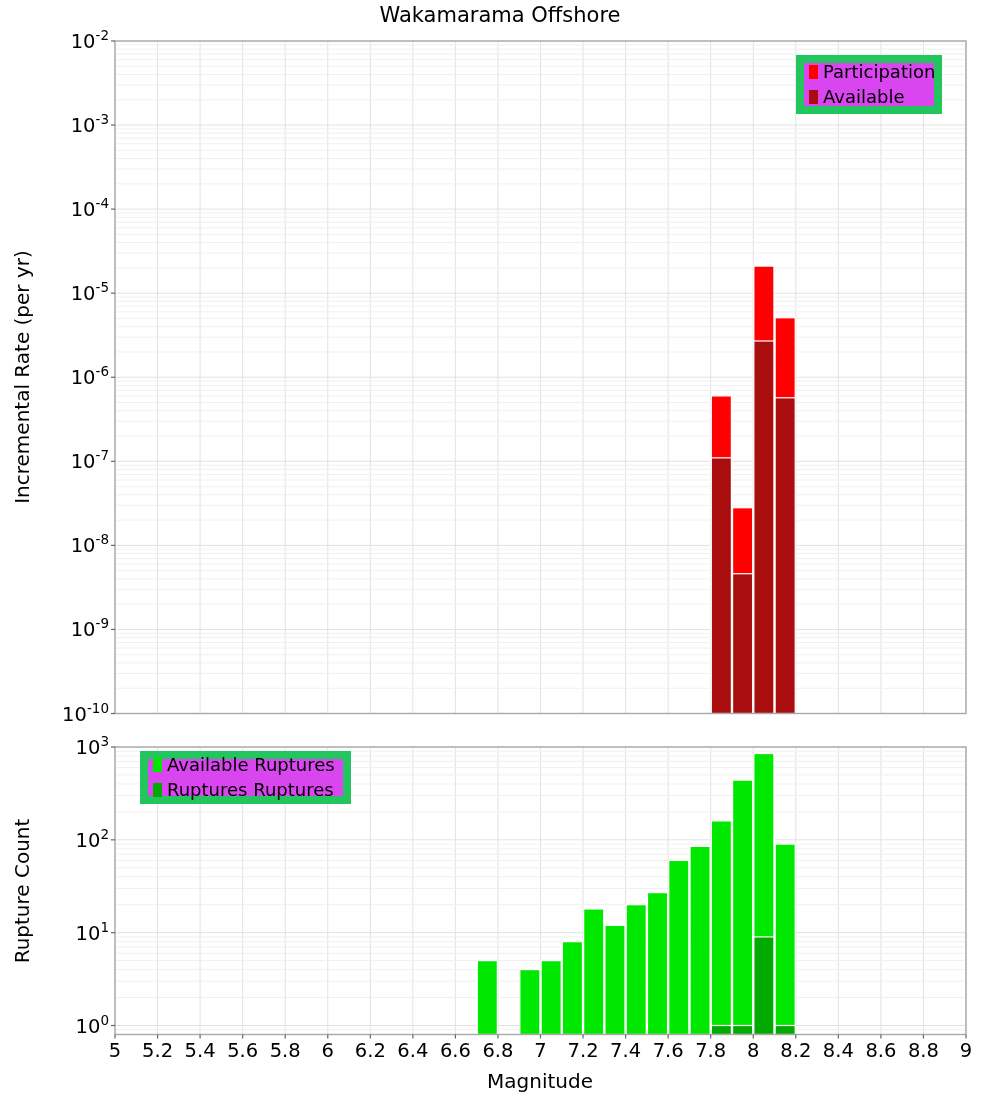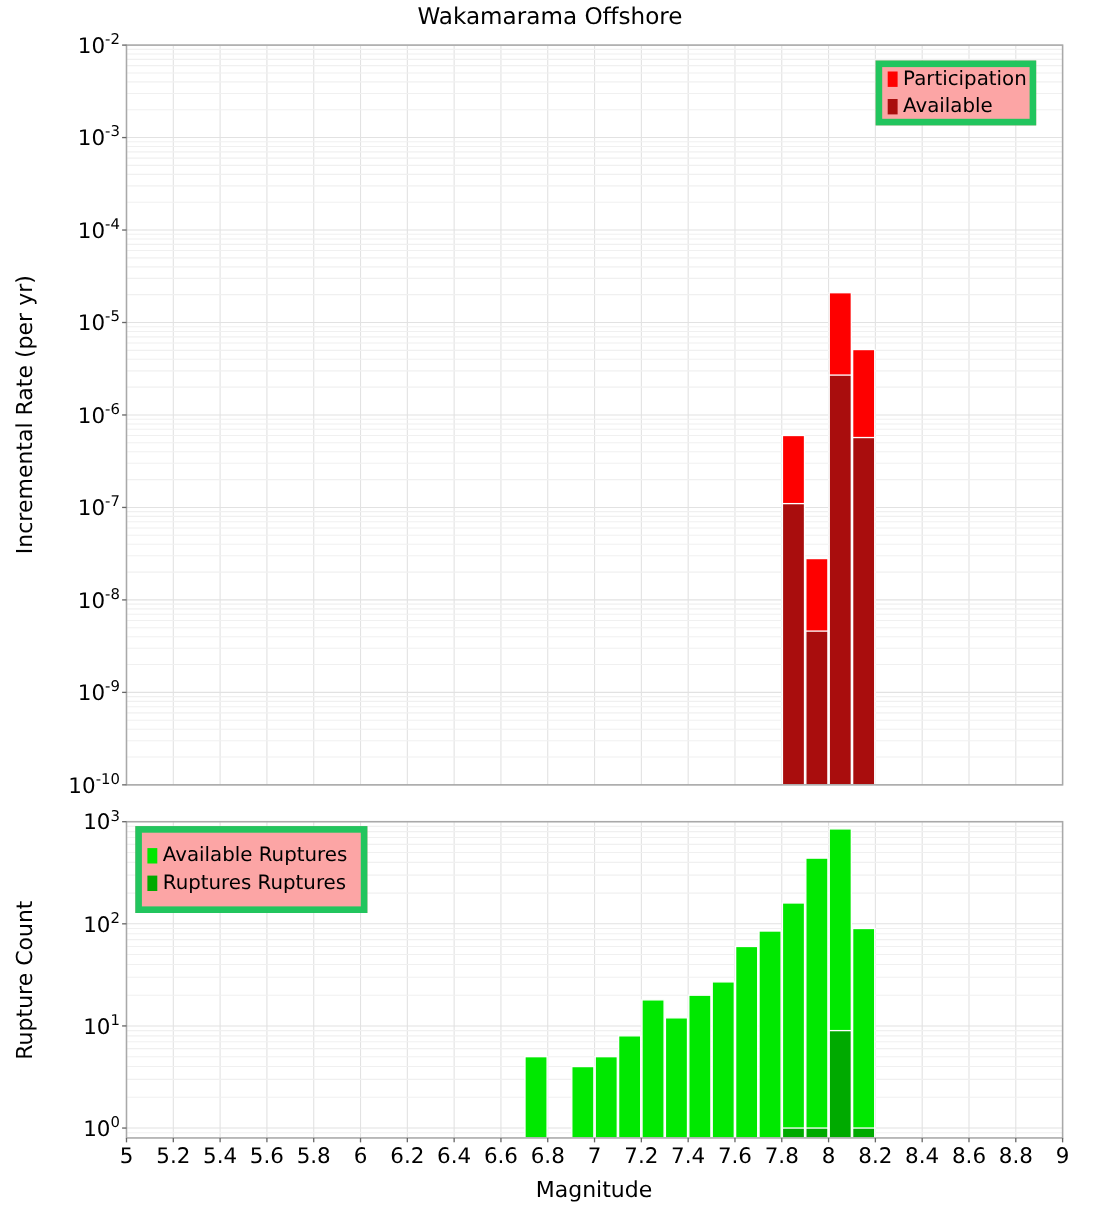--- a/index.html
+++ b/index.html
@@ -5,21 +5,21 @@
   html,body{margin:0;padding:0;background:#fff;}
   .fig{position:relative;width:1000px;height:1100px;background:#ffffff;
        font-family:"DejaVu Sans",sans-serif;color:#000;overflow:hidden;}
   .fig svg{position:absolute;left:0;top:0;}
   .chart-title{position:absolute;top:3px;left:0;width:1000px;text-align:center;
        font-size:21px;font-weight:normal;}
   .ylabel{position:absolute;white-space:nowrap;font-size:20px;
        transform:translate(-50%,-50%) rotate(-90deg);}
   .xlabel{position:absolute;white-space:nowrap;font-size:20px;
        transform:translate(-50%,-50%);}
-  .legend{position:absolute;background:#fca5a5;border:6px solid #22c55e;
+  .legend{position:absolute;background:#d946ef;border:8px solid #22c55e;
        box-sizing:border-box;display:flex;flex-direction:column;
        justify-content:center;gap:3px;padding:3px 5px;}
   .legend-item{display:flex;align-items:center;gap:5px;font-size:18px;line-height:1.2;}
   .chip{width:9px;height:14px;flex:none;display:inline-block;}
 </style>
 </head>
 <body>
 
 <div class="fig">
 
@@ -281,21 +281,21 @@
     <div class="legend-item">
       <span class="chip" style="background: rgb(254, 0, 0);"></span>
       <span>Participation</span>
     </div>
     <div class="legend-item">
       <span class="chip" style="background: rgb(169, 13, 13);"></span>
       <span>Available</span>
     </div>
   </div>
 
-  <div class="legend" style="left:123px;top:751px;width:211px;height:79px;text-align:right;">
+  <div class="legend" style="left:140px;top:751px;width:211px;height:53px;text-align:right;">
     <div class="legend-item">
       <span class="chip" style="background: rgb(0, 232, 0);"></span>
       <span>Available Ruptures</span>
     </div>
     <div class="legend-item">
       <span class="chip" style="background: rgb(0, 170, 0);"></span>
       <span>Ruptures Ruptures</span>
     </div>
   </div>
 

